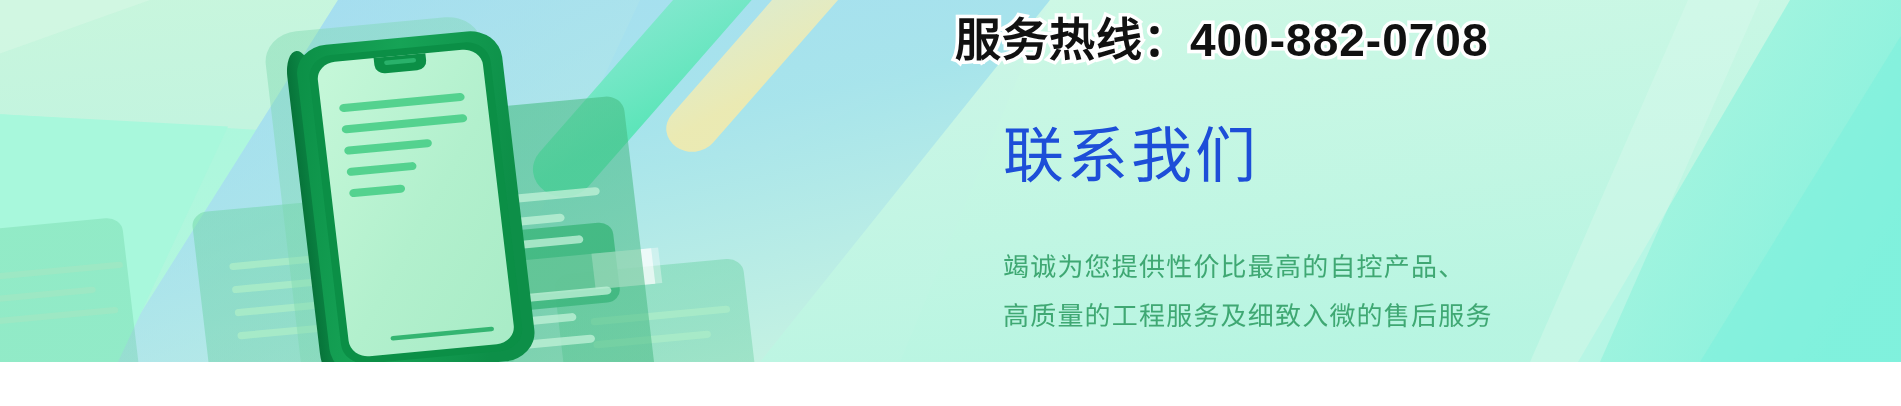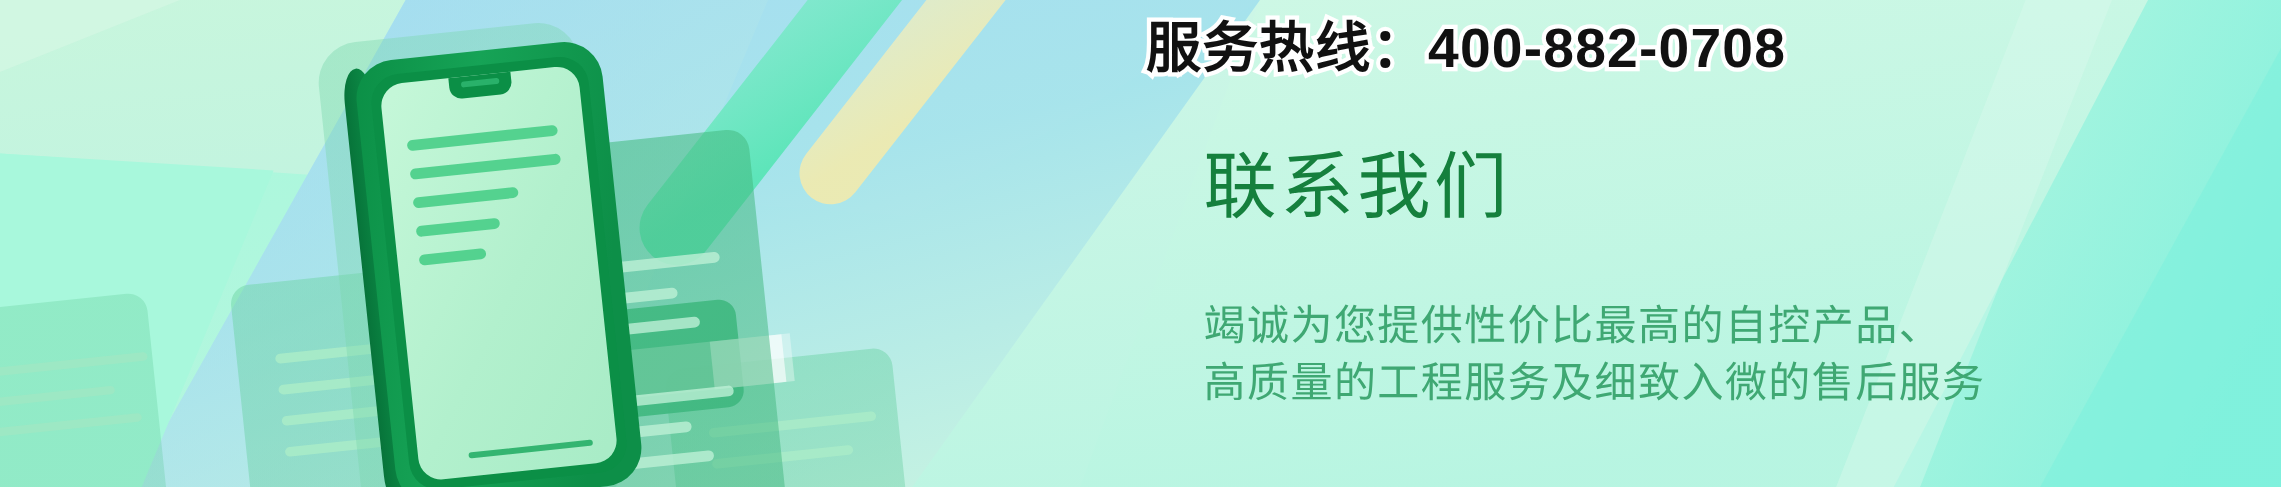--- a/index.html
+++ b/index.html
@@ -2,21 +2,21 @@
 <html lang="zh-CN"><head>
 <meta charset="utf-8">
 <title>Contact Banner</title>
 <style>
   html,body{margin:0;padding:0;background:#ffffff;}
   *{box-sizing:border-box;}
 
   .banner{
     position:relative;
     width:1901px;
-    height:406px;
+    height:362px;
     overflow:hidden;
     font-family:"Liberation Sans","DejaVu Sans",sans-serif;
     background:#aaf9dd;
     padding-left:28px;
   }
 
   
   .bg-layer{
     position:absolute;
     inset:0;
@@ -40,29 +40,29 @@
     line-height:1.15;
   }
 
   .headline{
     position:absolute;
     left:1003px;
     top:123px;
     font-size:61px;
     font-weight:400;
     letter-spacing:3px;
-    color:#15803d;
+    color:#1d4ed8;
     line-height:1.1;
     white-space:nowrap;
   }
 
   .subline{
     position:absolute;
     left:1003px;
-    font-size:35px;
+    font-size:26px;
     font-weight:400;
     letter-spacing:1.2px;
     color:#3fa873;
     white-space:nowrap;
     line-height:1.0;
   }
   .subline-1{top:254px;}
   .subline-2{top:305px;font-family:Liberation Mono, monospace;}
 </style>
 </head>

